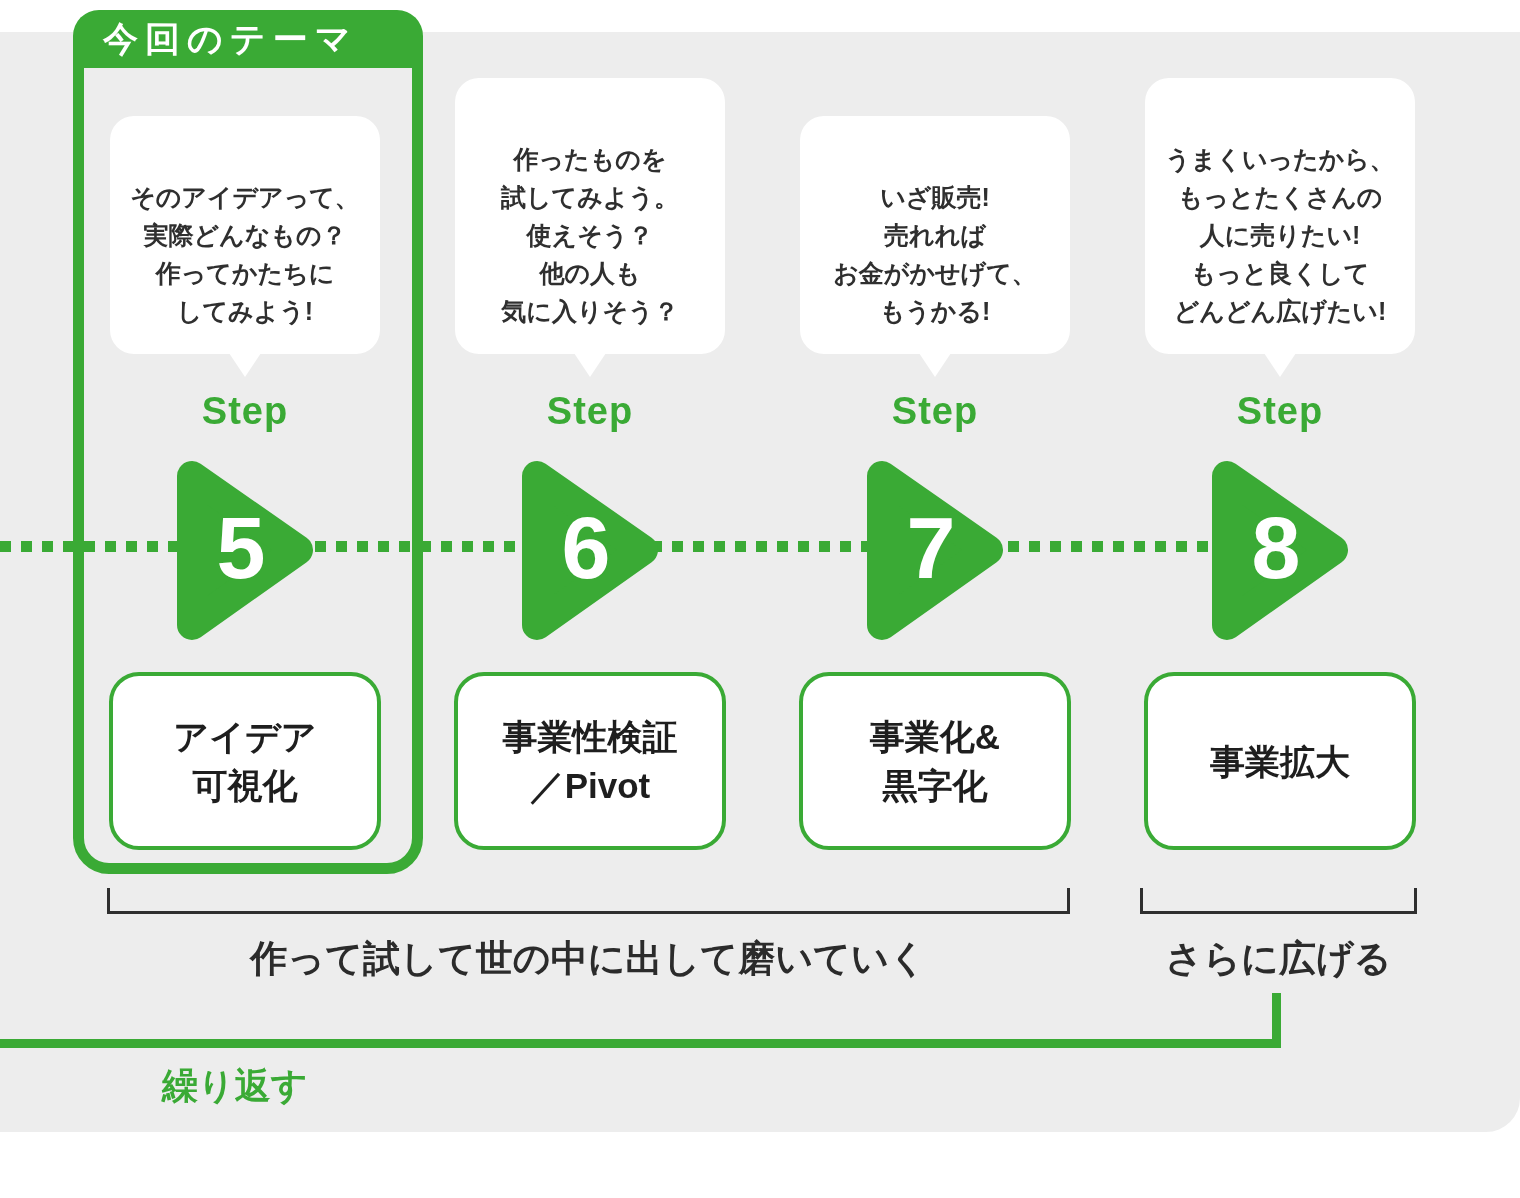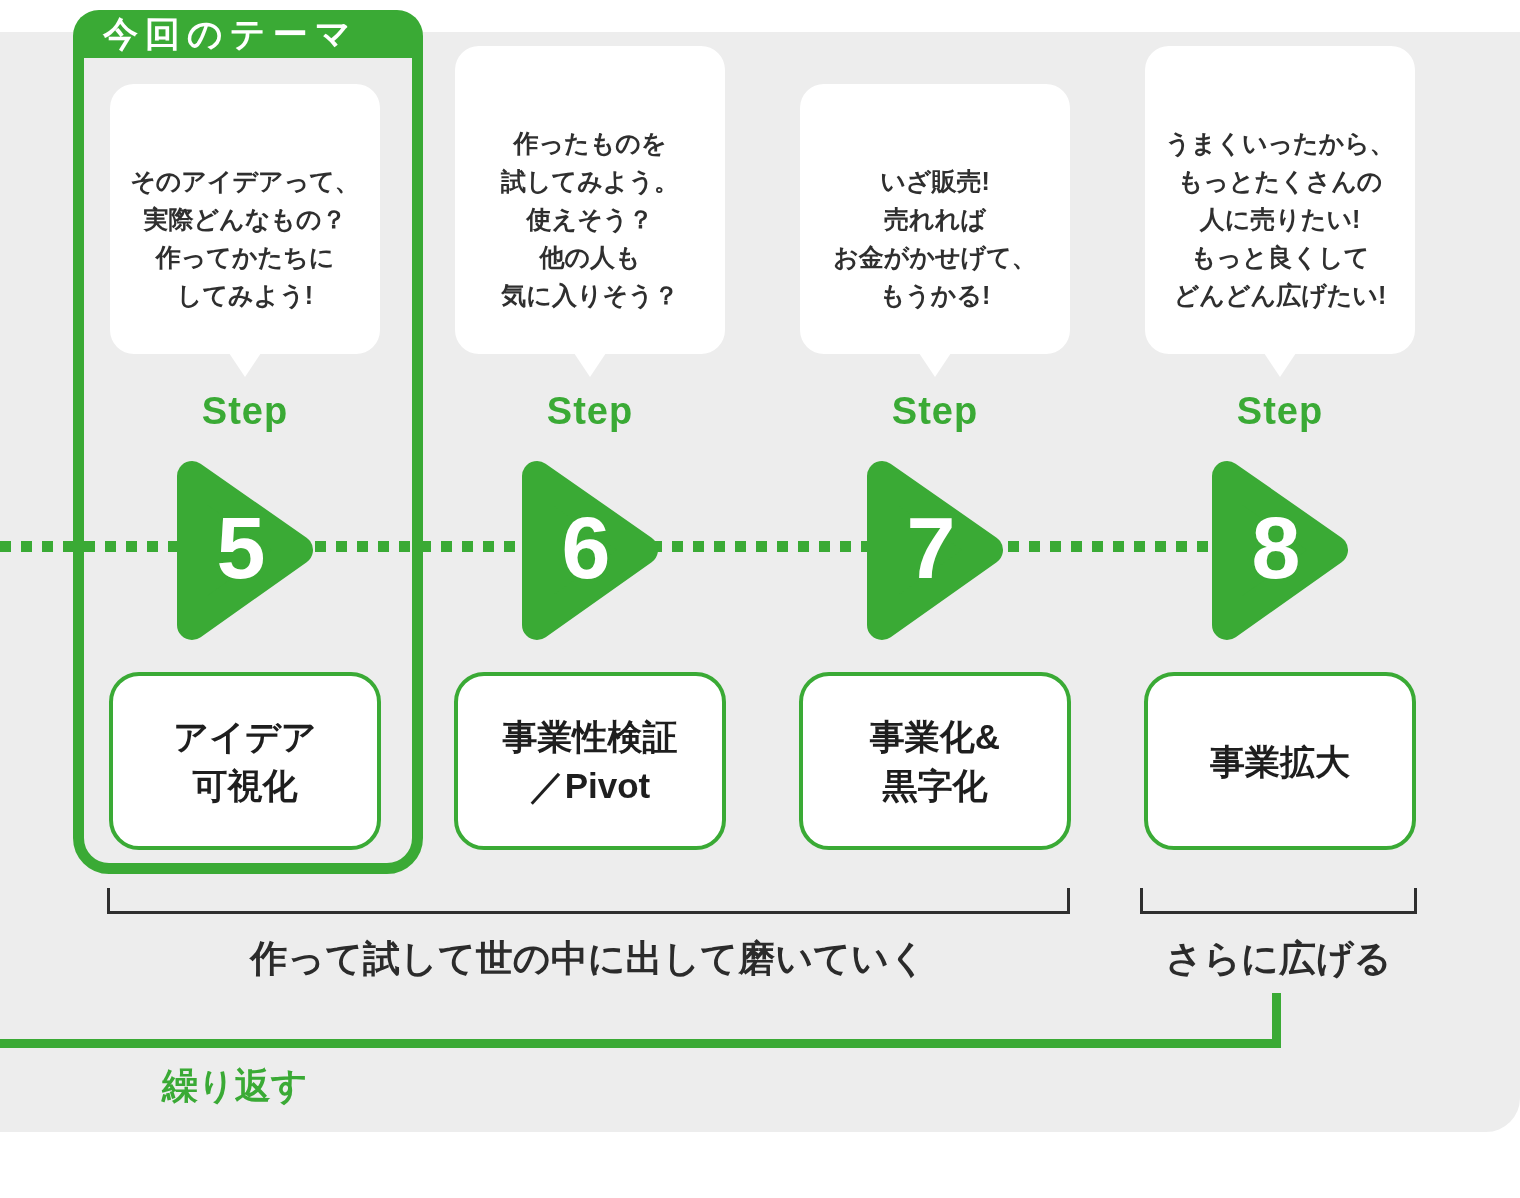--- a/index.html
+++ b/index.html
@@ -31,21 +31,21 @@
   .highlight-box{
     position:absolute;
     left:73px;top:10px;width:350px;height:864px;
     border:11px solid #3aaa35;
     border-radius:36px;
     box-sizing:border-box;
     z-index:1;
   }
   .theme-tab{
     position:absolute;
-    left:73px;top:10px;width:350px;height:48px;
+    left:73px;top:10px;width:350px;height:58px;
     background:#3aaa35;
     border-radius:26px 26px 0 0;
     display:flex;align-items:center;
     padding-left:30px;
     box-sizing:border-box;
     z-index:3;
   }
   .theme-tab-label{
     color:#ffffff;
     font-size:35px;font-weight:bold;
@@ -61,21 +61,21 @@
   .col.c0{left:105px;}
   .col.c1{left:450px;}
   .col.c2{left:795px;}
   .col.c3{left:1140px;}
   .bubble{
     position:absolute;
     left:5px;width:270px;
     bottom:506px;
     background:#ffffff;
     border-radius:24px;
-    padding:40px 10px;
+    padding:24px 10px;
     box-sizing:border-box;
     text-align:center;
     font-size:25px;font-weight:bold;
     line-height:1.52;
     color:#2f2f2f;
     white-space:pre-line;
   }
   .bubble::after{
     content:"";
     position:absolute;

